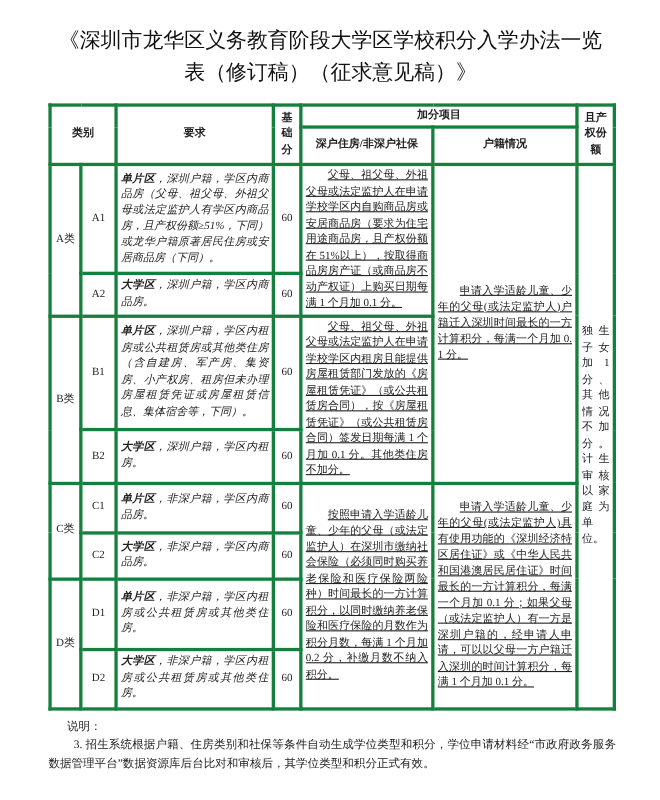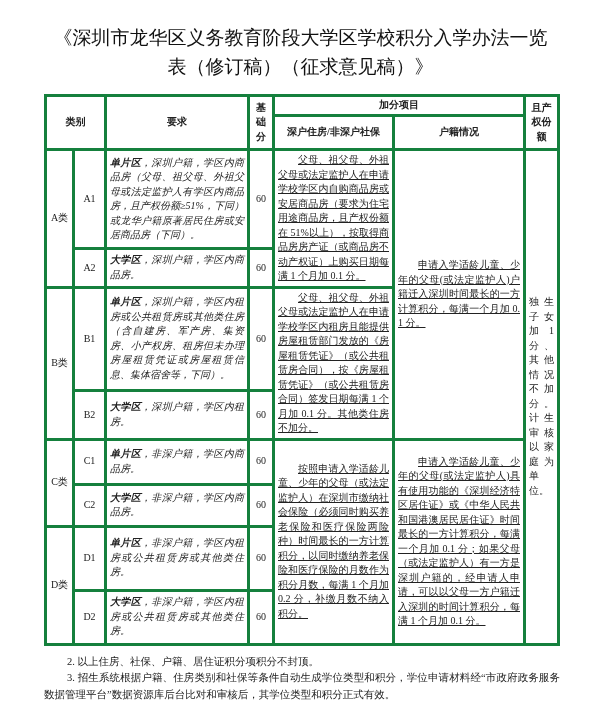--- a/index.html
+++ b/index.html
@@ -121,18 +121,18 @@
     </tr>
     <tr class="r-d2">
       <td class="cell-center">D2</td>
       <td class="req-cell"><span class="zone">大学区</span><span>，非深户籍，学区内租房或公共租赁房或其他类住房。</span></td>
       <td class="cell-center">60</td>
     </tr>
   </tbody>
     </table>
 
   <div class="notes">
-    <p>2. 以上住房、社保、户籍、居住证积分项积分不封顶。</p>
+    <p class="note-label">说明：</p>
     <p>3. 招生系统根据户籍、住房类别和社保等条件自动生成学位类型和积分，学位申请材料经“市政府政务服务数据管理平台”数据资源库后台比对和审核后，其学位类型和积分正式有效。</p>
 
   </div>
 
 </div>
 
 </body></html>

